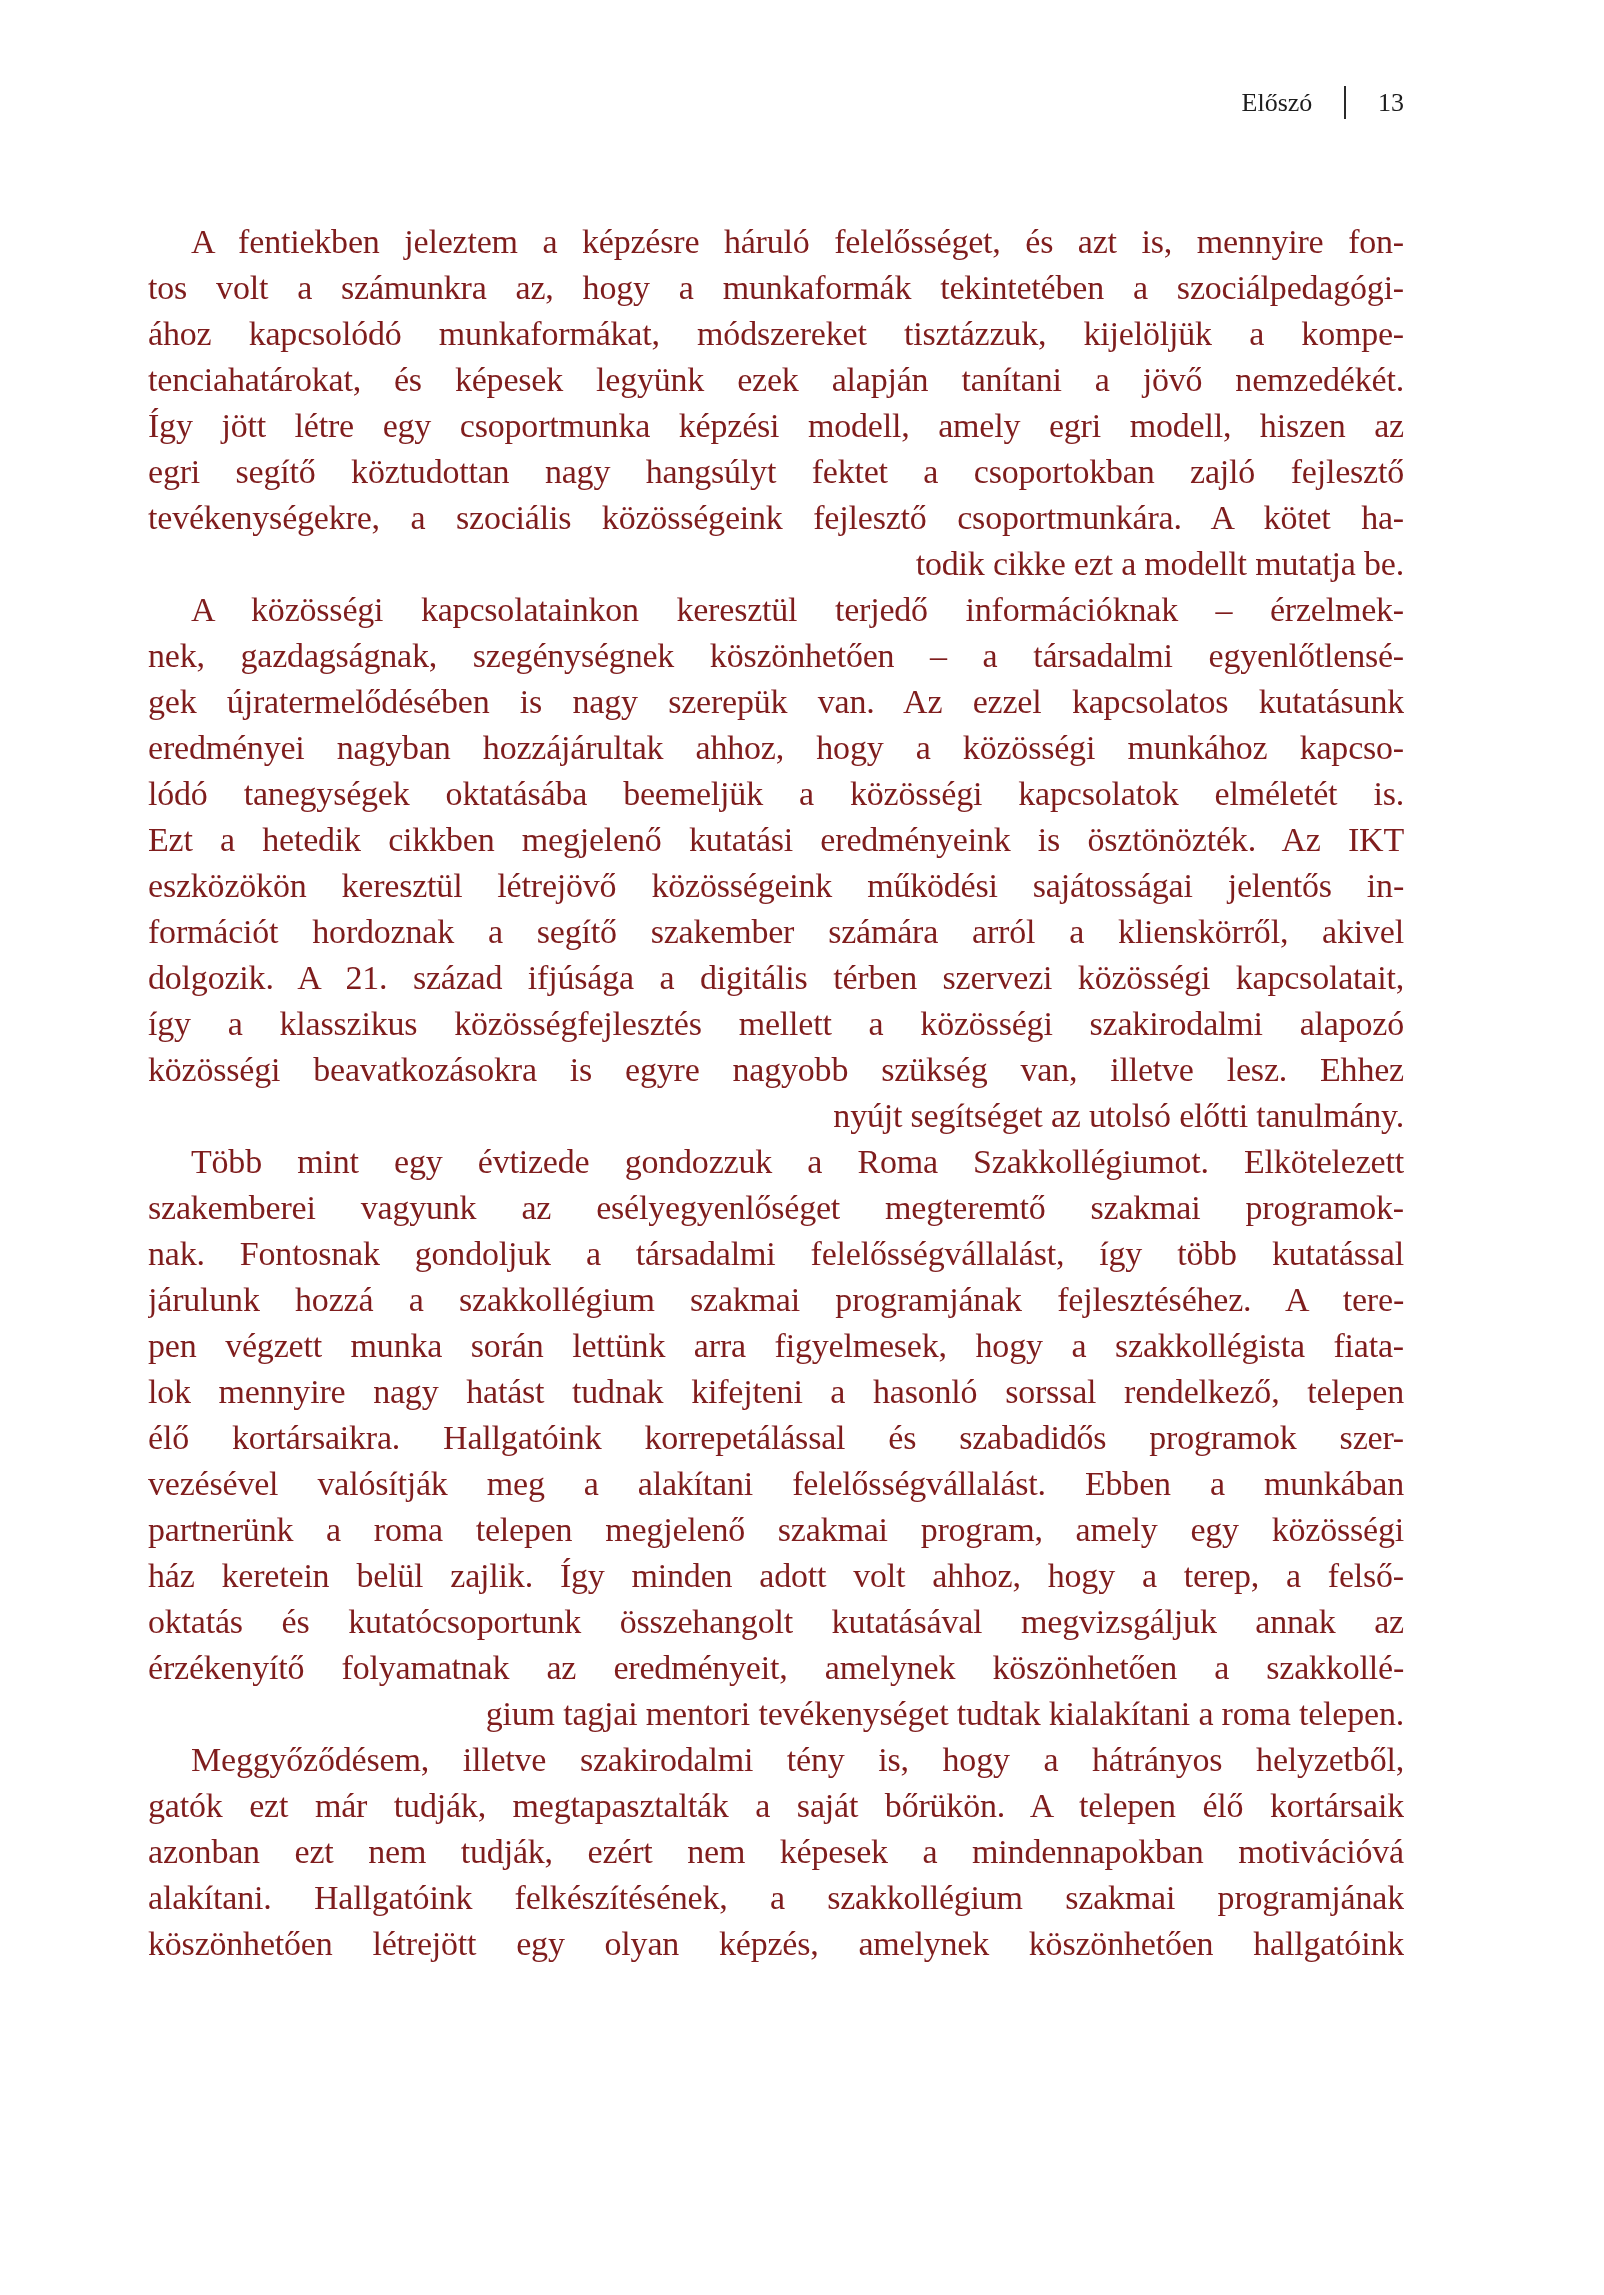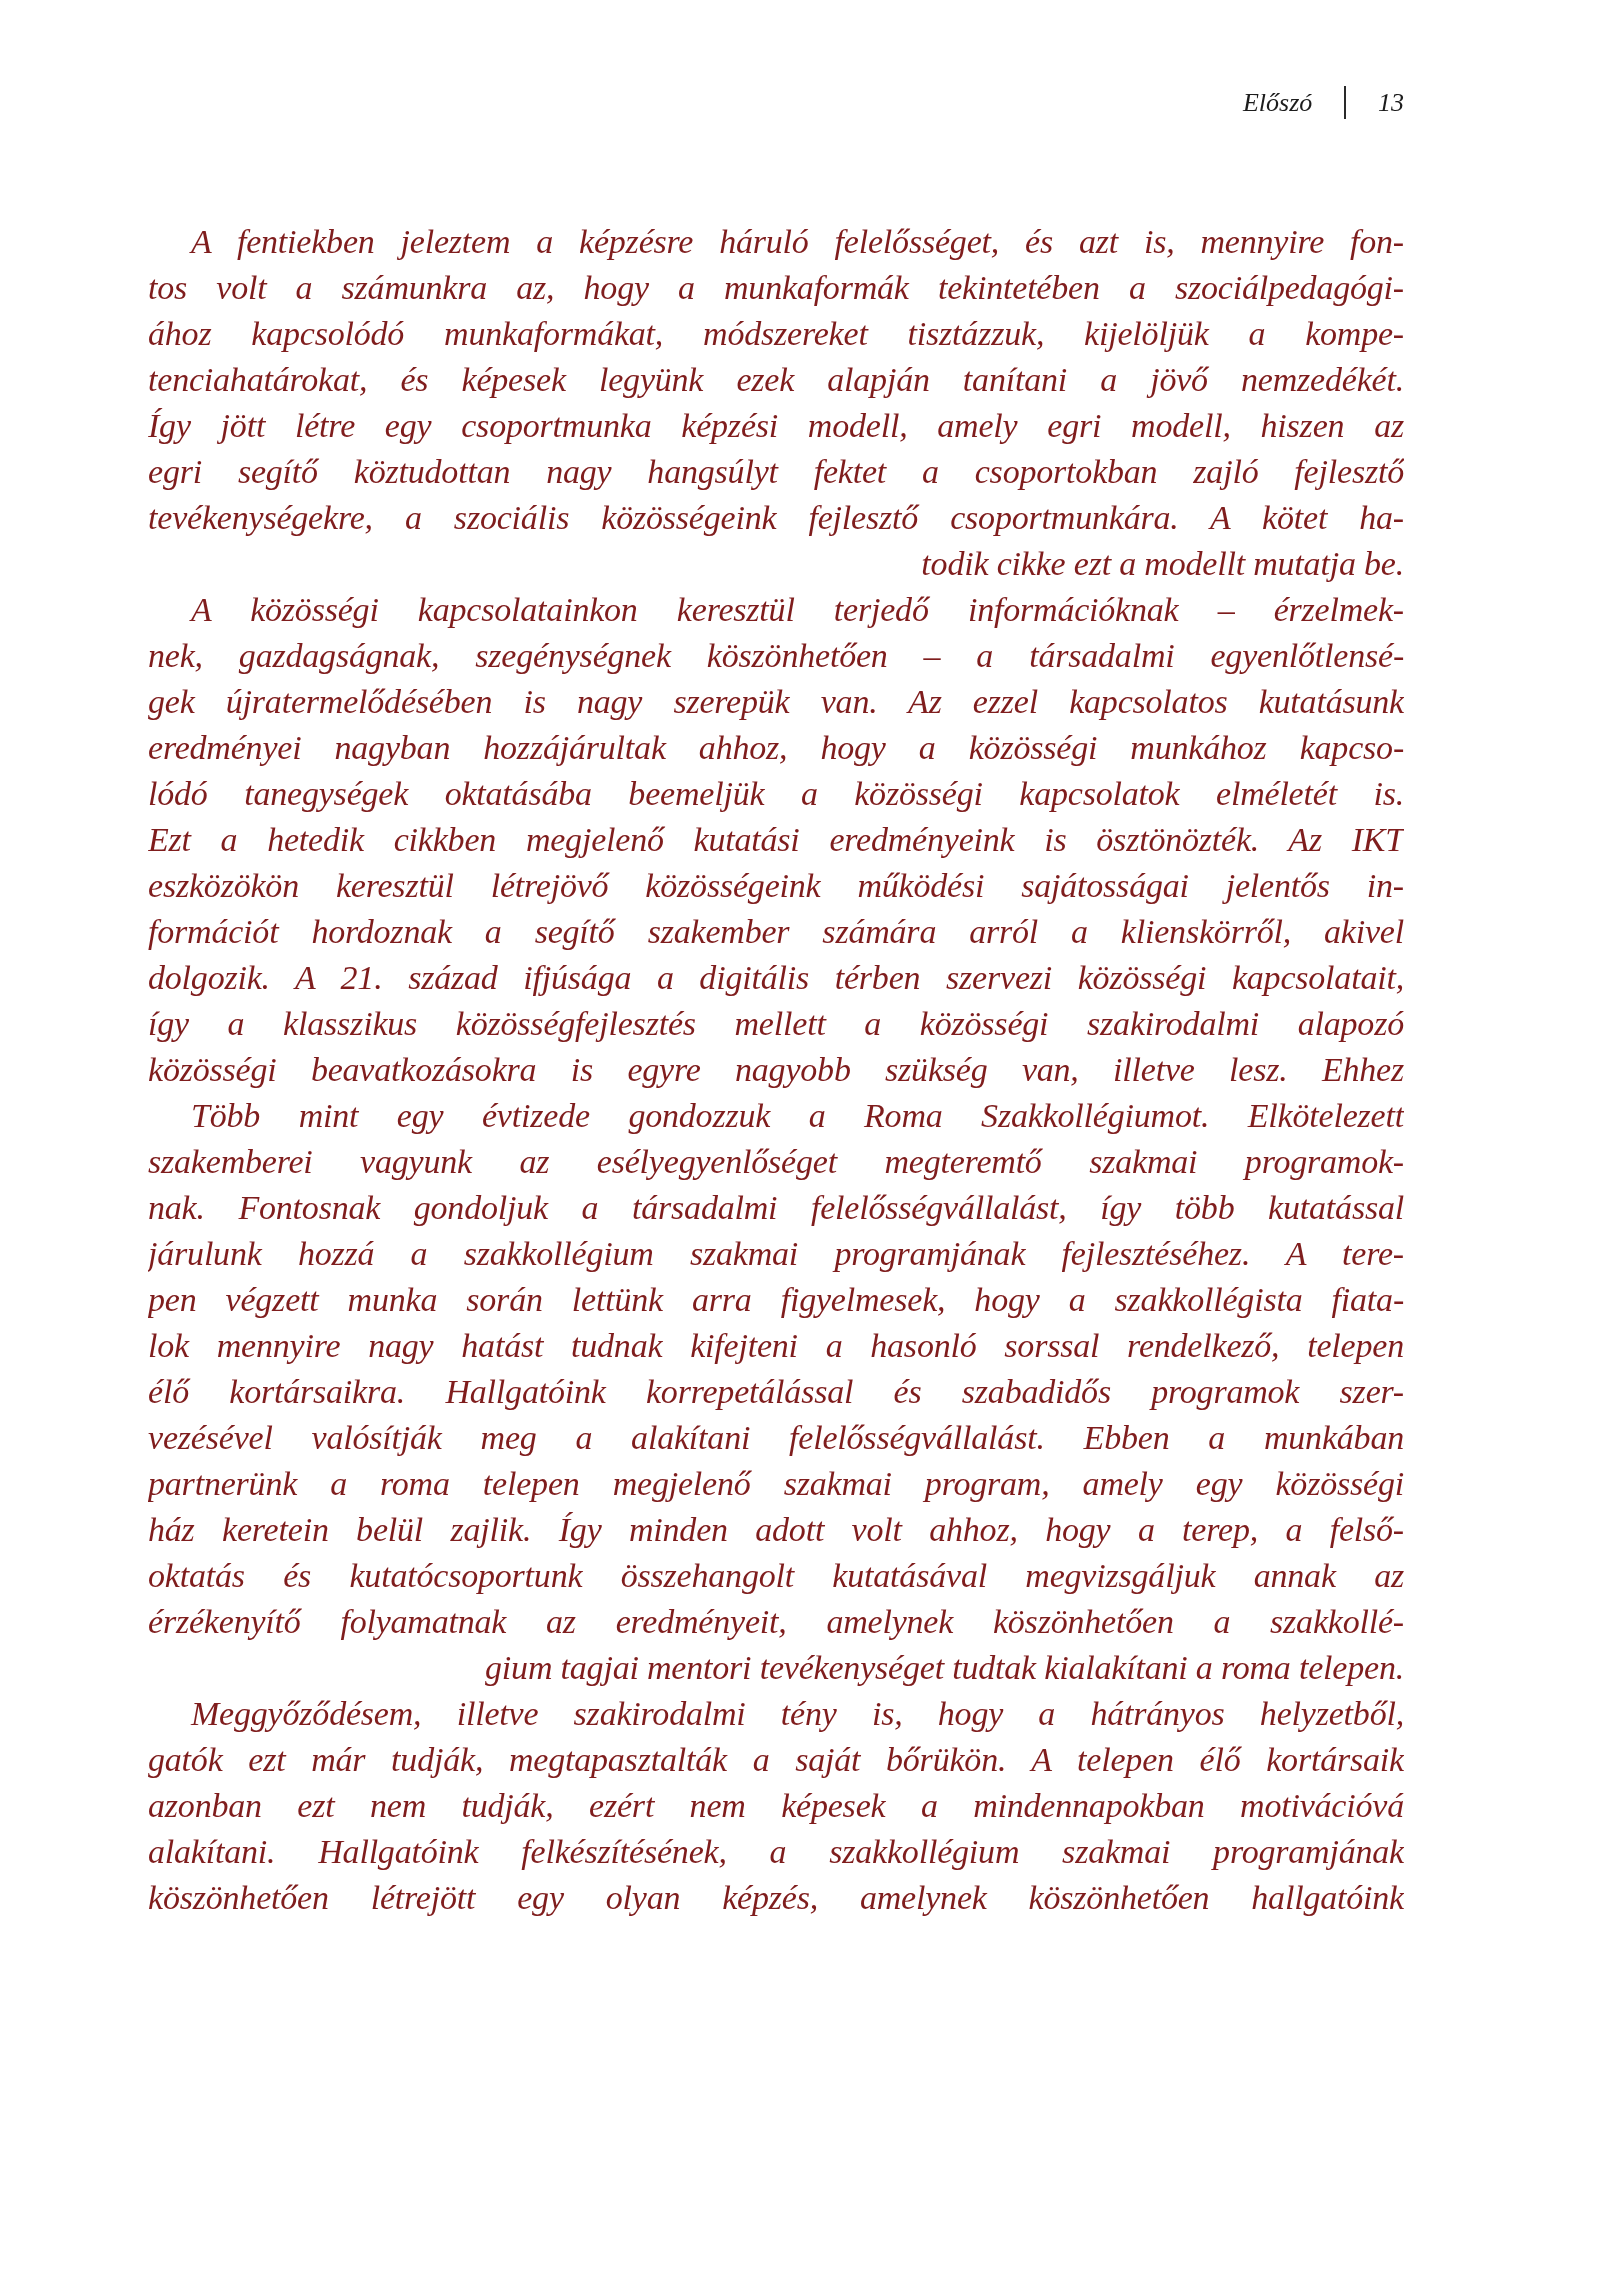--- a/index.html
+++ b/index.html
@@ -18,21 +18,20 @@
     position: absolute;
     inset: 0;
     background: #ffffff;
   }
   .text-block {
     position: absolute;
     left: 148px;
     top: 0;
     width: 1256px;
     height: 2295px;
-    font-style: italic;
   }
   .running-header {
     position: absolute;
     top: 86px;
     left: 0;
     right: 0;
     text-align: right;
     font-size: 26px;
     line-height: 34px;
     color: #1d1d1d;
@@ -99,20 +98,21 @@
           <div class="line">nek, gazdagságnak, szegénységnek köszönhetően – a társadalmi egyenlőtlensé-</div>
           <div class="line">gek újratermelődésében is nagy szerepük van. Az ezzel kapcsolatos kutatásunk</div>
           <div class="line">eredményei nagyban hozzájárultak ahhoz, hogy a közösségi munkához kapcso-</div>
           <div class="line">lódó tanegységek oktatásába beemeljük a közösségi kapcsolatok elméletét is.</div>
           <div class="line">Ezt a hetedik cikkben megjelenő kutatási eredményeink is ösztönözték. Az IKT</div>
           <div class="line">eszközökön keresztül létrejövő közösségeink működési sajátosságai jelentős in-</div>
           <div class="line">formációt hordoznak a segítő szakember számára arról a klienskörről, akivel</div>
           <div class="line">dolgozik. A 21. század ifjúsága a digitális térben szervezi közösségi kapcsolatait,</div>
           <div class="line">így a klasszikus közösségfejlesztés mellett a közösségi szakirodalmi alapozó</div>
           <div class="line">közösségi beavatkozásokra is egyre nagyobb szükség van, illetve lesz. Ehhez</div>
+          <div class="line endline">nyújt segítséget az utolsó előtti tanulmány.</div>
         </div>
         <div class="para">
           <div class="line first">Több mint egy évtizede gondozzuk a Roma Szakkollégiumot. Elkötelezett</div>
           <div class="line">szakemberei vagyunk az esélyegyenlőséget megteremtő szakmai programok-</div>
           <div class="line">nak. Fontosnak gondoljuk a társadalmi felelősségvállalást, így több kutatással</div>
           <div class="line">járulunk hozzá a szakkollégium szakmai programjának fejlesztéséhez. A tere-</div>
           <div class="line">pen végzett munka során lettünk arra figyelmesek, hogy a szakkollégista fiata-</div>
           <div class="line">lok mennyire nagy hatást tudnak kifejteni a hasonló sorssal rendelkező, telepen</div>
           <div class="line">élő kortársaikra. Hallgatóink korrepetálással és szabadidős programok szer-</div>
           <div class="line">vezésével valósítják meg a alakítani felelősségvállalást. Ebben a munkában</div>

